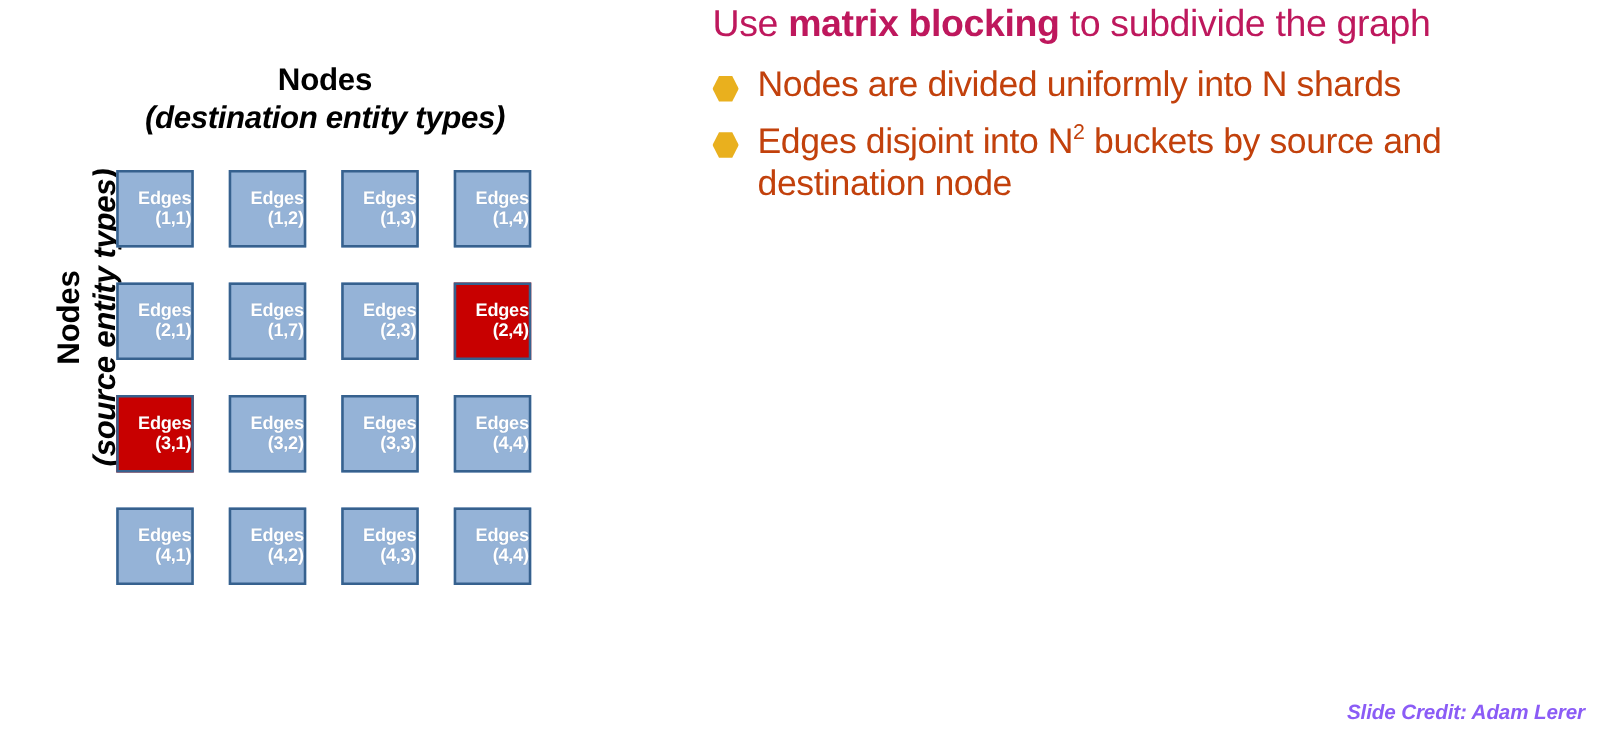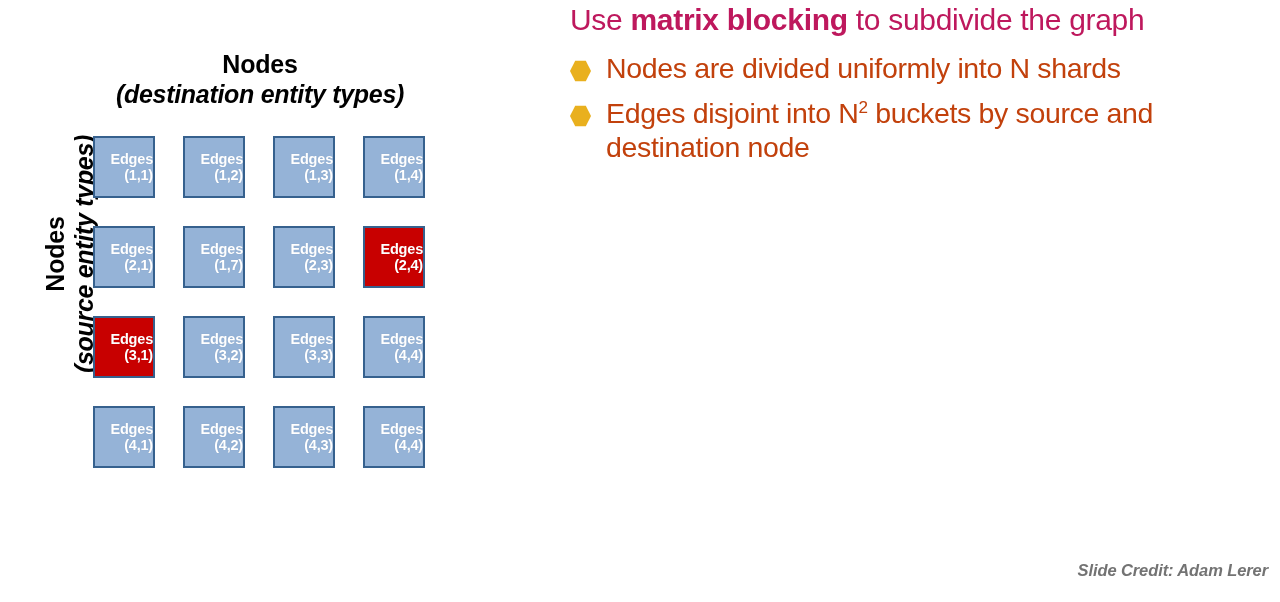--- a/index.html
+++ b/index.html
@@ -167,21 +167,21 @@
   }
 
   
   #slide-credit {
     position: absolute;
     right: 12px;
     bottom: 22px;
     font-size: 16.5px;
     font-style: italic;
     font-weight: bold;
-    color: #737373;
+    color: #8b5cf6;
     letter-spacing: -0.1px;
   }
 </style>
 </head>
 <body>
 
 <div id="slide">
 
   <div id="figure-panel">
 

